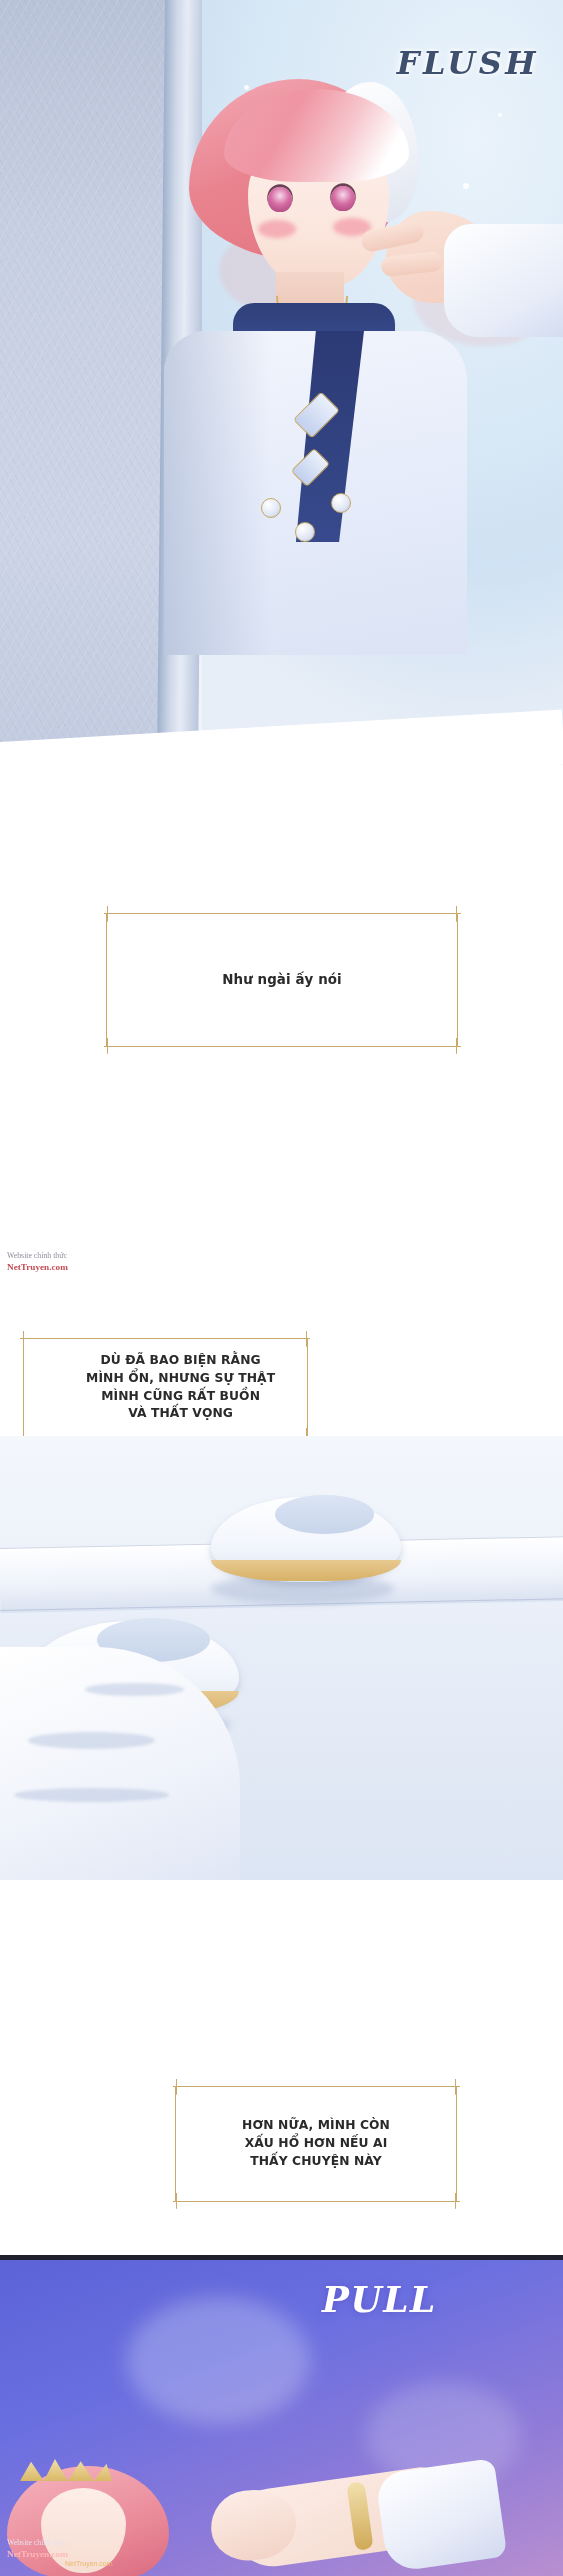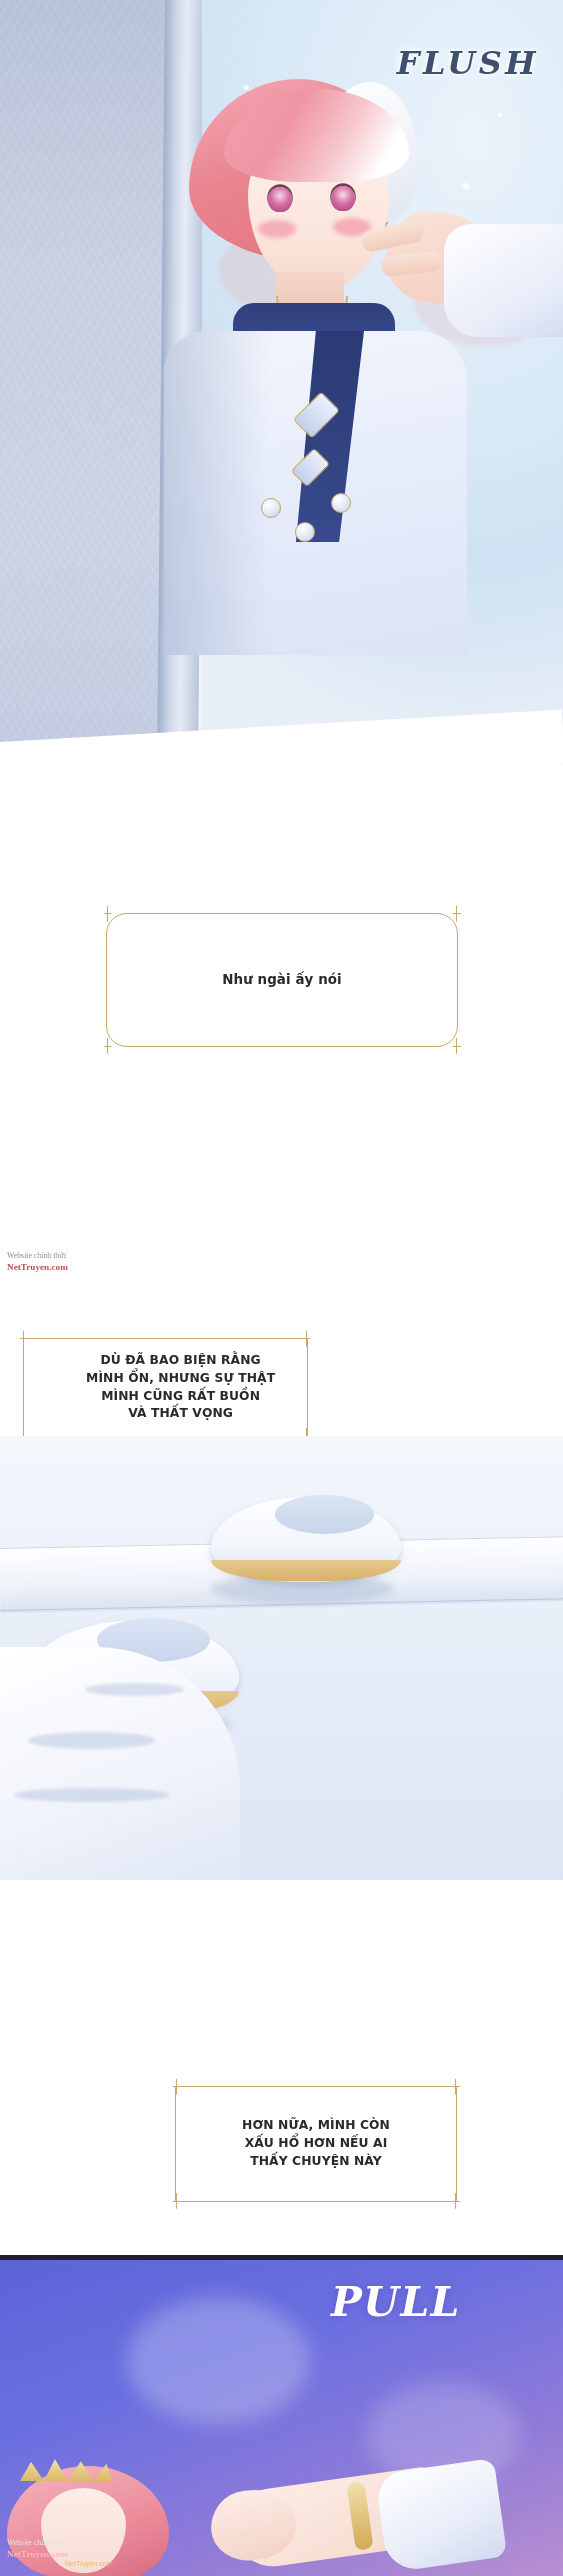--- a/index.html
+++ b/index.html
@@ -237,21 +237,21 @@
     background:
       linear-gradient(#c9a96a,#c9a96a) no-repeat center/1.1px 100%,
       linear-gradient(#c9a96a,#c9a96a) no-repeat center/100% 1.1px;
   }
   .corner.tl { left: -3.5px; top: -7.8px; }
   .corner.tr { right: -3.5px; top: -7.8px; }
   .corner.bl { left: -3.5px; bottom: -7.8px; }
   .corner.br { right: -3.5px; bottom: -7.8px; }
 
   
-  #box1 { left: 106px; top: 913px; width: 352px; height: 134px; border-radius: 21px; }
+  #box1 { left: 106px; top: 913px; width: 352px; height: 134px; }
   #box1 .caption-text { font-size: 13.4px; }
 
   
   .watermark {
     position: absolute;
     font-family: Liberation Serif, serif;
     line-height: 1.45;
   }
   .wm-line1 { font-size: 7.8px; color: #8d8d99; }
   .wm-line2 { font-size: 9.2px; color: #c34b52; font-weight: 700; }
@@ -338,25 +338,25 @@
     background: #20202c;
   }
   .p3-glow {
     position: absolute;
     border-radius: 50%;
     background: rgba(255,255,255,0.25);
     filter: blur(10px);
   }
   .p3-pull {
     position: absolute;
-    left: 331px; top: 22.6px;
+    left: 322px; top: 22.6px;
     font-family: "DejaVu Serif", serif;
     font-style: italic;
     font-weight: 700;
-    font-size: 41px;
+    font-size: 36px;
     letter-spacing: 1.4px;
     color: #ffffff;
     text-shadow: 0 0 7px rgba(90,80,200,0.8);
   }
   .p3-hair {
     position: absolute;
     left: 7px; top: 211px;
     width: 162px; height: 113px;
     background: linear-gradient(160deg,#f6b6c0 0%, #ea8a99 60%, #d96a80 100%);
     border-radius: 50% 50% 30% 40% / 60% 60% 40% 40%;

